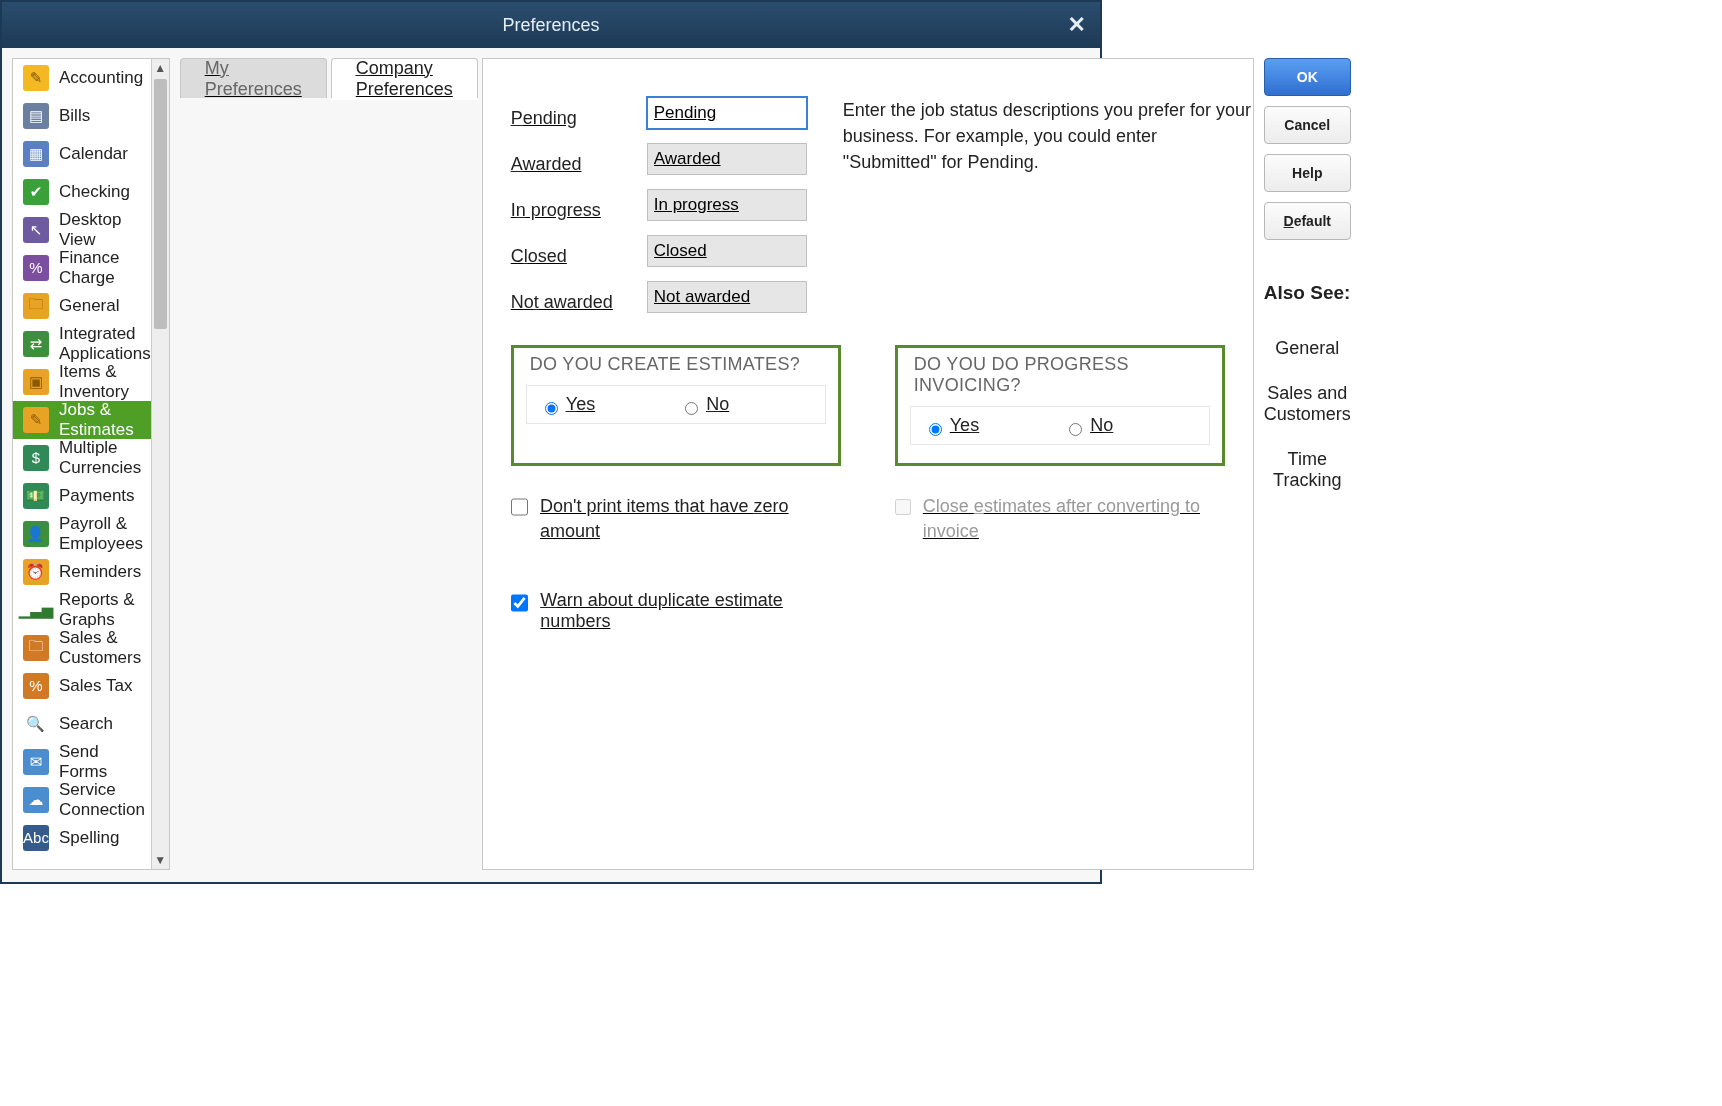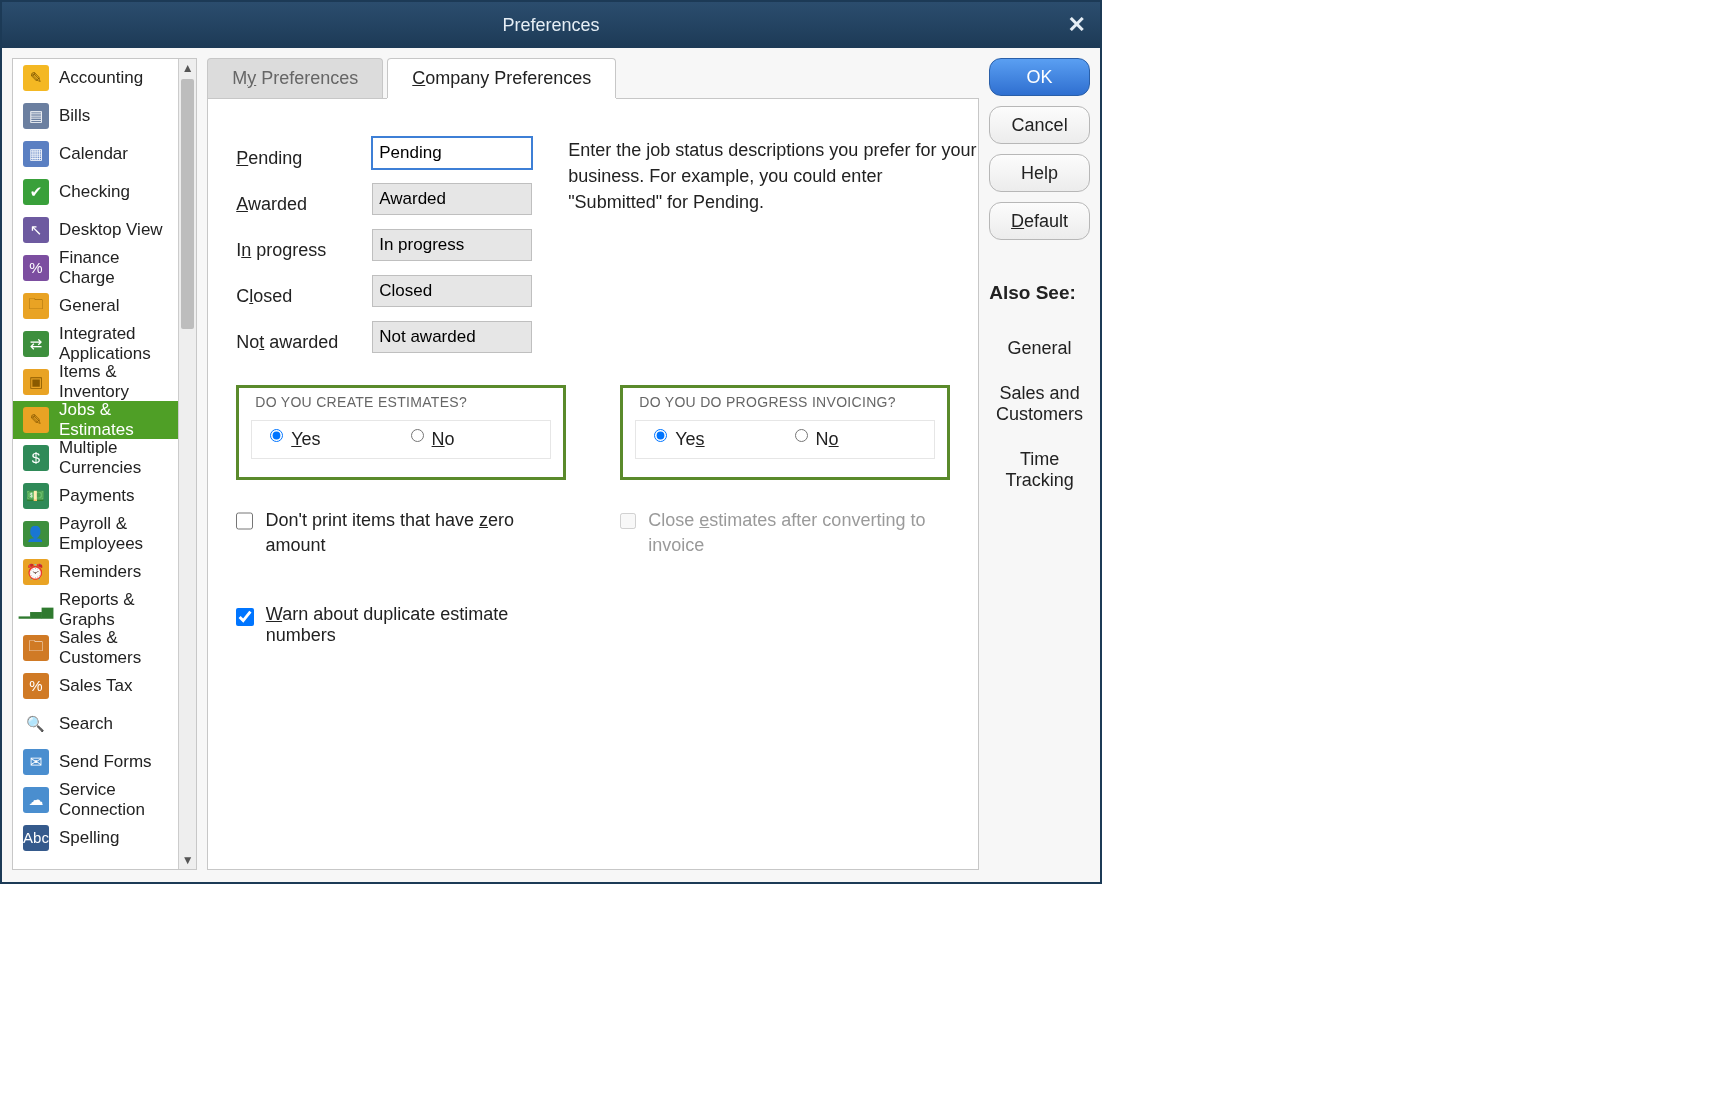--- a/index.html
+++ b/index.html
@@ -100,21 +100,22 @@
   .scrollbar .arrow.down { bottom:0; }
   .scrollbar .thumb {
     position:absolute;
     top:20px; left:2px; right:2px; height:250px;
     background:#bdbdbd; border-radius:2px;
   }
   
   .center {
     flex: 1;
     display: flex;
-    flex-direction: column;
+    flex-direction: row;
+    text-decoration: underline;
   }
   .tabbar {
     display: flex;
     height: 40px;
   }
   .tab {
     padding: 0 24px;
     display: flex;
     align-items: center;
     font-size: 18px;
@@ -182,34 +183,34 @@
     gap: 54px;
     margin-top: 32px;
   }
   .groupbox {
     border: 3px solid #5a8a2b;
     width: 330px;
     padding: 0px 12px 18px 12px;
     position:relative;
   }
   .groupbox .glabel {
-    font-size: 14px;
+    font-size: 18px;
     color:#666;
     background:#fff;
     display:inline-block;
     padding: 6px 4px 10px 4px;
     letter-spacing: 0.3px;
   }
   .radiorow {
     display:flex;
     gap: 90px;
     padding: 8px 6px 8px 18px;
     border:1px solid #e6e6e6;
   }
-  .radiorow label { font-size:18px; display:flex; align-items:flex-start; gap:8px; cursor:pointer;}
+  .radiorow label { font-size:18px; display:flex; align-items:flex-end; gap:8px; cursor:pointer;}
   .checks {
     display:flex;
     gap: 54px;
     margin-top: 28px;
   }
   .chk {
     width: 330px;
     display:flex;
     align-items:flex-start;
     gap: 12px;
@@ -224,25 +225,26 @@
   .rightcol {
     width: 176px;
     display:flex;
     flex-direction:column;
     align-items:stretch;
     gap: 10px;
   }
   .btn {
     height: 38px;
     border:1px solid #b7b7b7;
-    border-radius:12px;
+    border-radius:4px;
     background: linear-gradient(to bottom,#fcfcfc,#ececec);
-    font-size:18px;
+    font-size:14px;
     color:#222;
     cursor:pointer;
+    font-weight:bold;
   }
   .btn.primary {
     background: linear-gradient(to bottom,#5a9ff2,#2f6fd0);
     color:#fff;
     border-color:#2a5fa8;
   }
   .also-see-title {
     text-align:left;
     font-weight:bold;
     font-size:19px;

